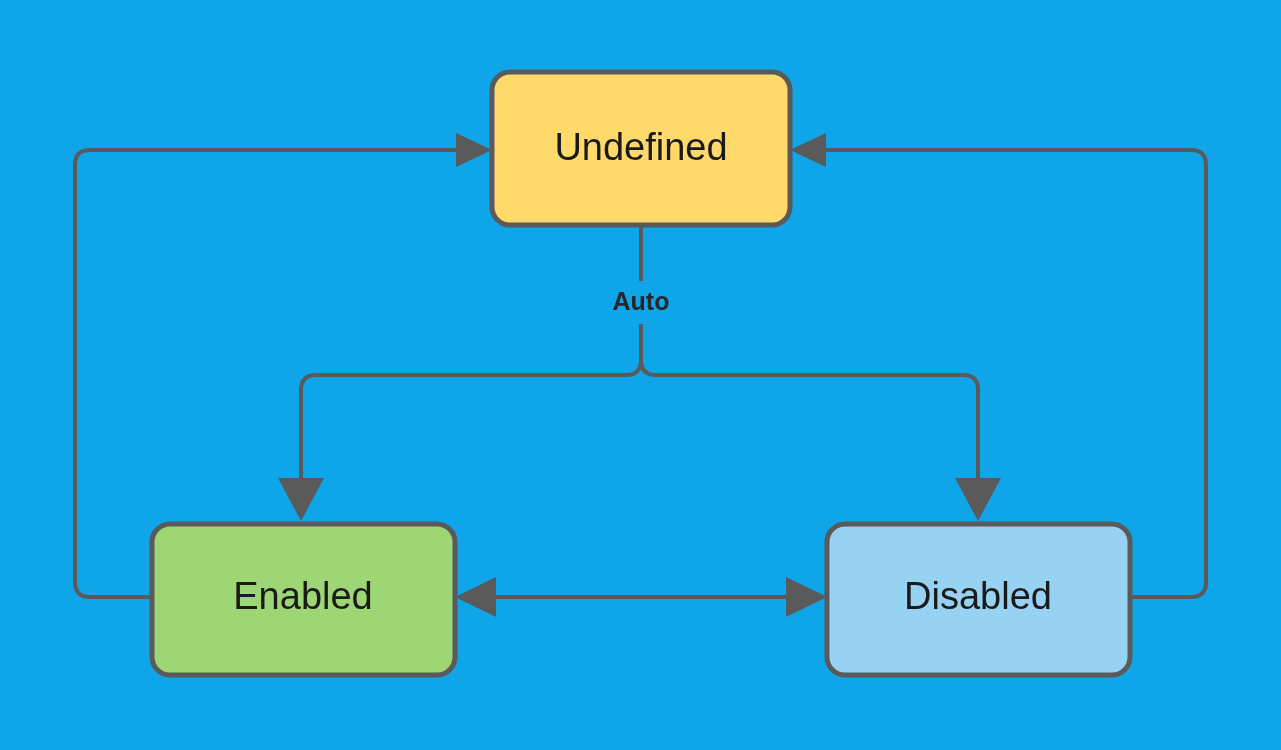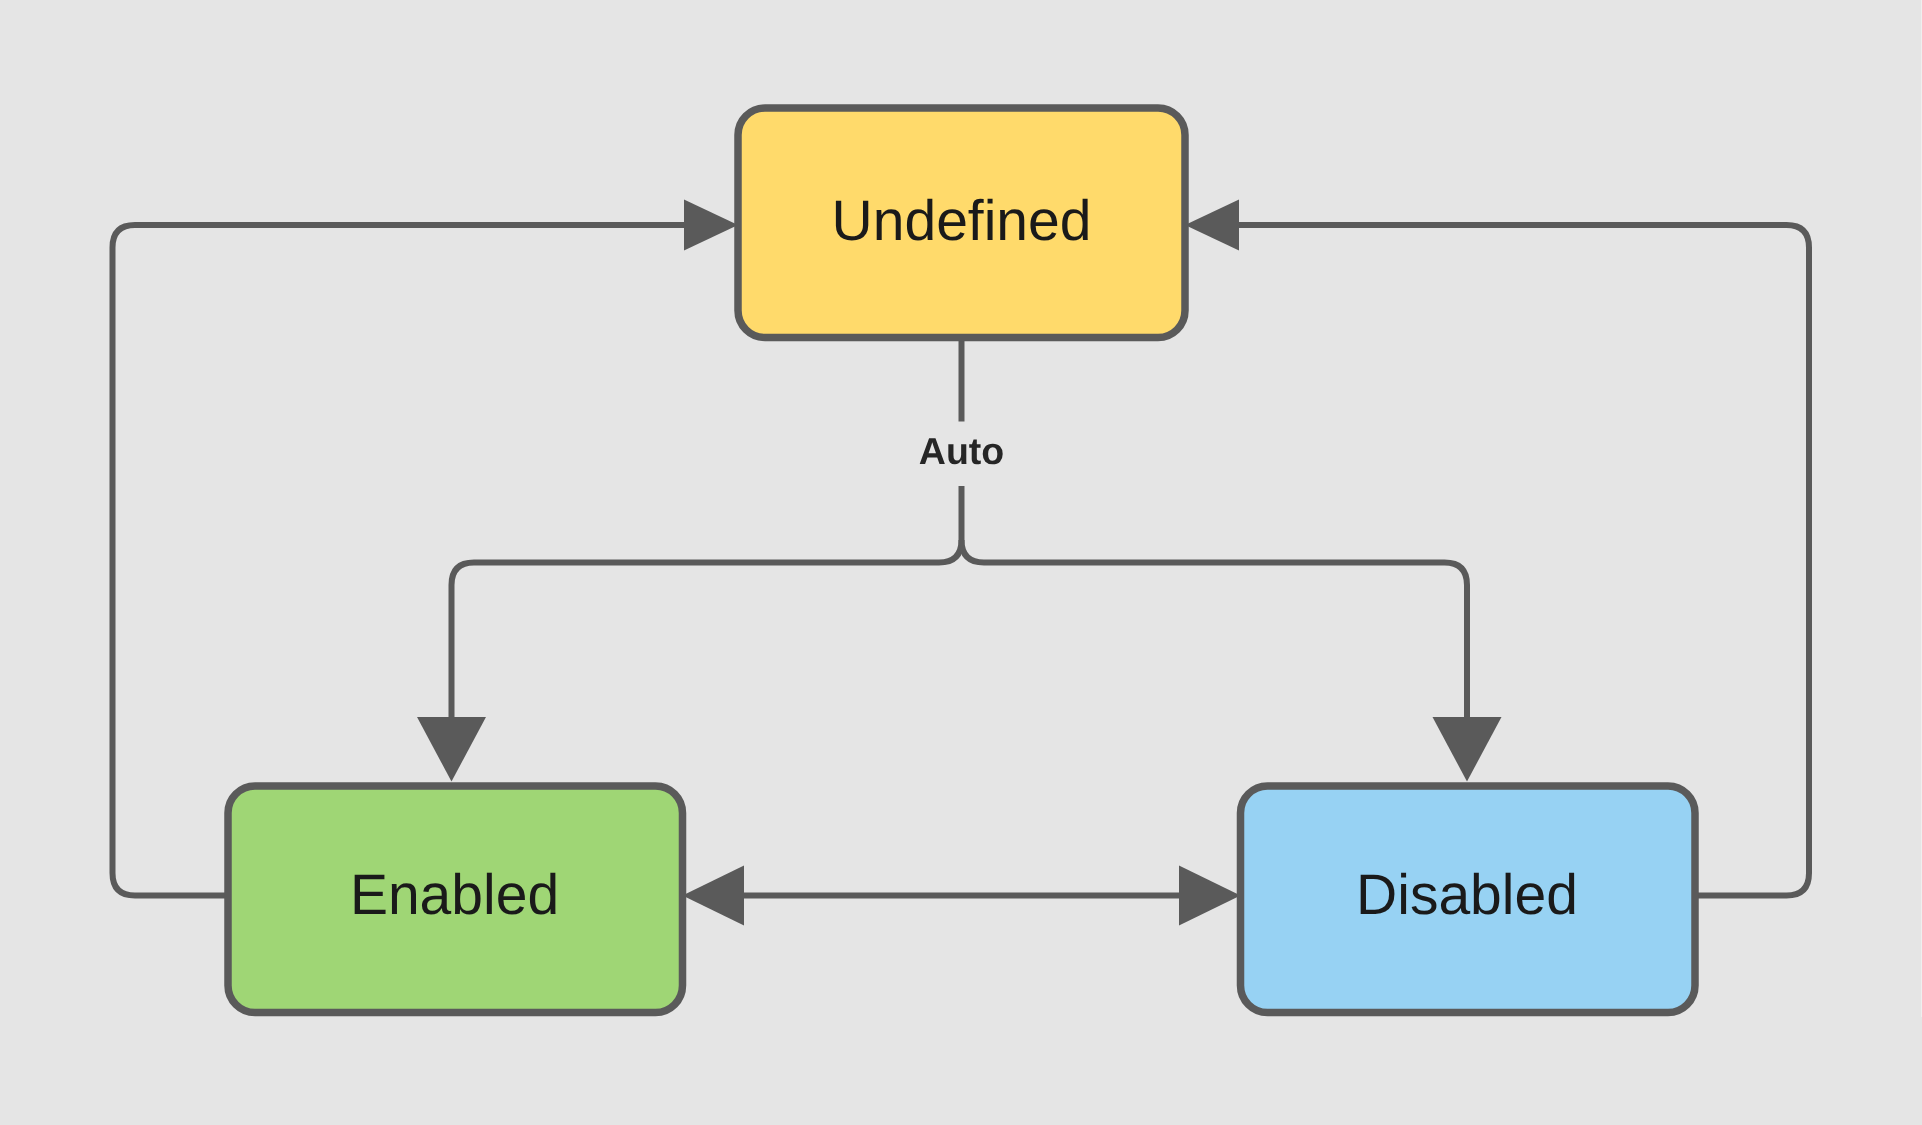--- a/index.html
+++ b/index.html
@@ -12,21 +12,21 @@
     width: 1281px;
     height: 750px;
     font-family: "Liberation Sans", sans-serif;
     overflow: hidden;
     position: relative;
   }
   #diagram-root {
     position: relative;
     width: 1281px;
     height: 750px;
-    background: #e5e5e5;
+    background: #0ea5e9;
   }
   #diagram-svg {
     position: absolute;
     top: 0;
     left: 0;
     width: 1281px;
     height: 750px;
     display: block;
   }
   .node-label {

